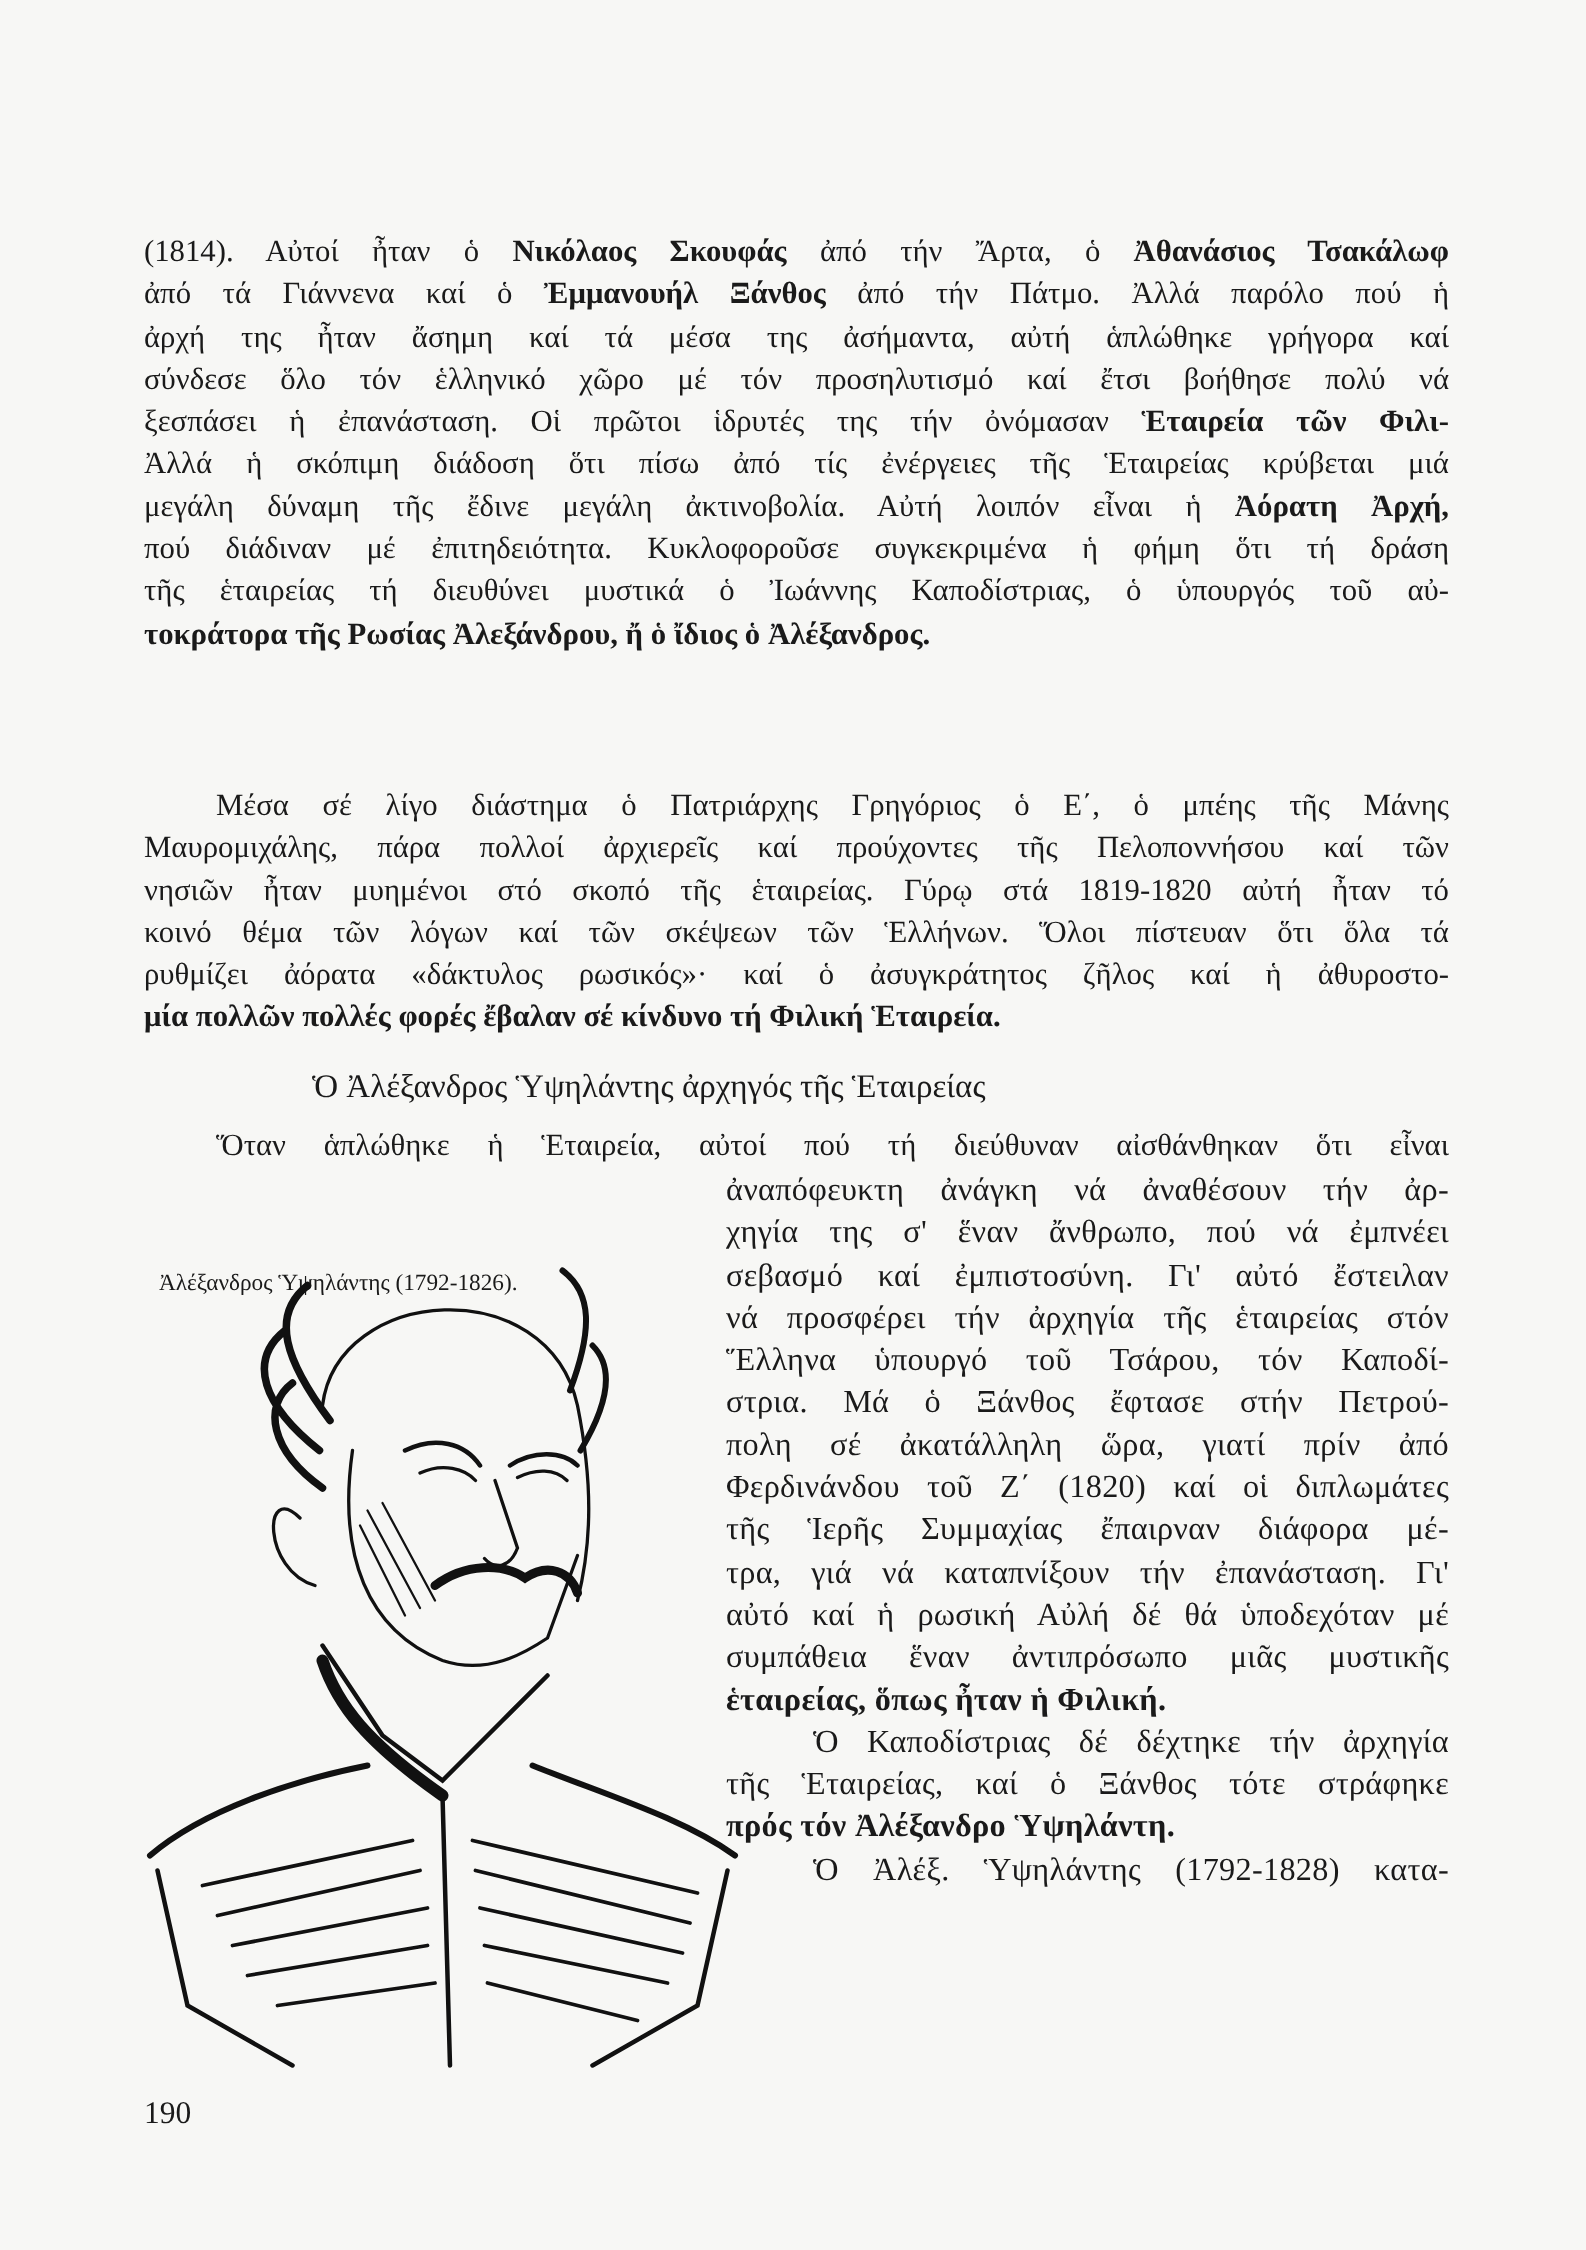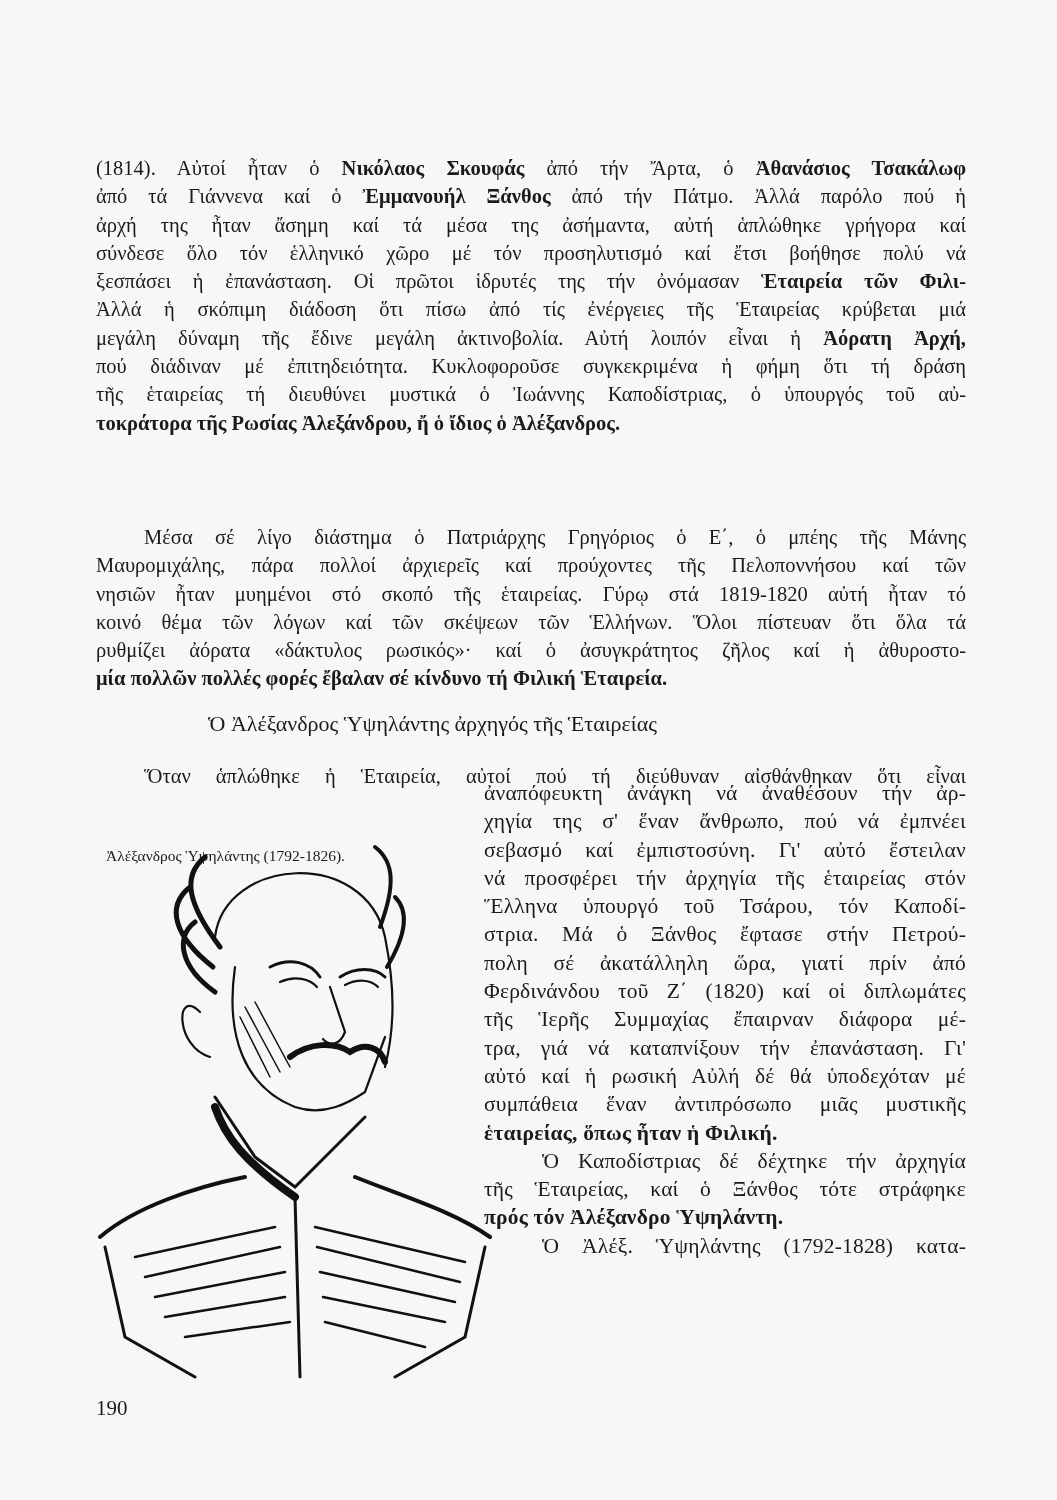--- a/index.html
+++ b/index.html
@@ -25,21 +25,21 @@
     }
     .line.last { text-align-last: left; font-weight: bold; }
     .b { font-weight: bold; }
     #para1 { left: 96px; top: 142px; width: 870px; }
     #para2 { left: 96px; top: 467px; width: 870px; margin-top: 44px; }
     #para2 .first { padding-left: 48px; box-sizing: border-box; }
     .heading {
       position: absolute; left: 208px; top: 695px; width: 700px;
       font-size: 22px; line-height: 34px; white-space: nowrap;
     }
-    #intro { left: 96px; top: 738px; width: 870px; margin-top: 12px; }
+    #intro { left: 96px; top: 738px; width: 870px; }
     #intro .first { padding-left: 48px; box-sizing: border-box; }
     #col { left: 484px; top: 767px; width: 482px; }
     #col .line { font-size: 21.5px; letter-spacing: 0.2px; }
     #col .indent { padding-left: 58px; box-sizing: border-box; }
     .caption {
       position: absolute; left: 106px; top: 786px;
       font-size: 15.5px; line-height: 20px; white-space: nowrap; margin-top: 48px;
     }
     .portrait { position: absolute; left: 95px; top: 805px; width: 400px; height: 575px; }
     .page-number {

